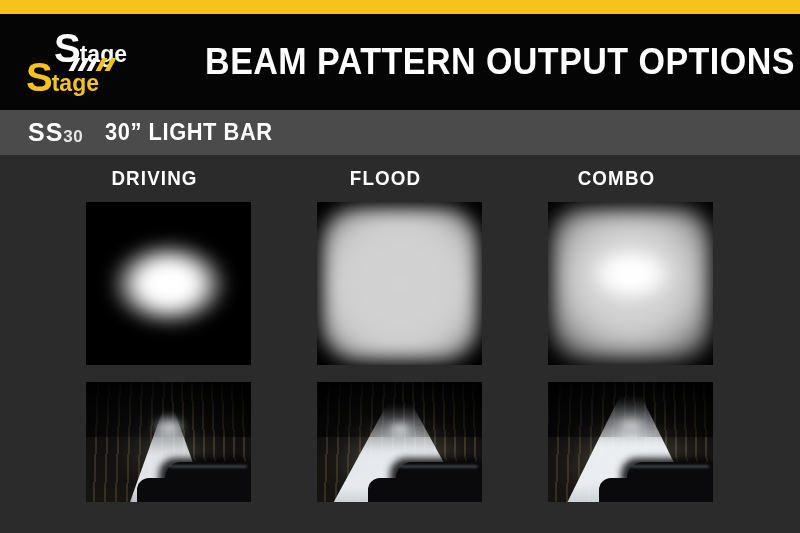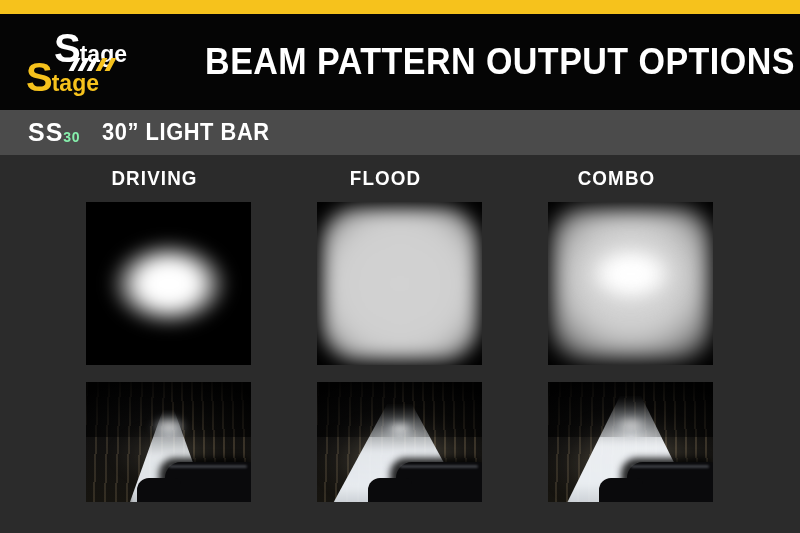--- a/index.html
+++ b/index.html
@@ -140,23 +140,23 @@
   }
   .sku-main {
     color: #ffffff;
     font-family: "Liberation Sans", sans-serif;
     font-size: 25px;
     font-weight: bold;
     letter-spacing: 1px;
     line-height: 25px;
   }
   .sku-sub {
-    color: #86efac;
+    color: #e5e5e5;
     font-family: "Liberation Sans", sans-serif;
-    font-size: 14px;
+    font-size: 17px;
     font-weight: bold;
     letter-spacing: 0.5px;
     line-height: 14px;
     padding-bottom: 1px;
   }
   .sku-desc {
     color: #ffffff;
     font-family: "Liberation Sans Narrow", "Liberation Sans", sans-serif;
     font-size: 23px;
     font-weight: bold;

